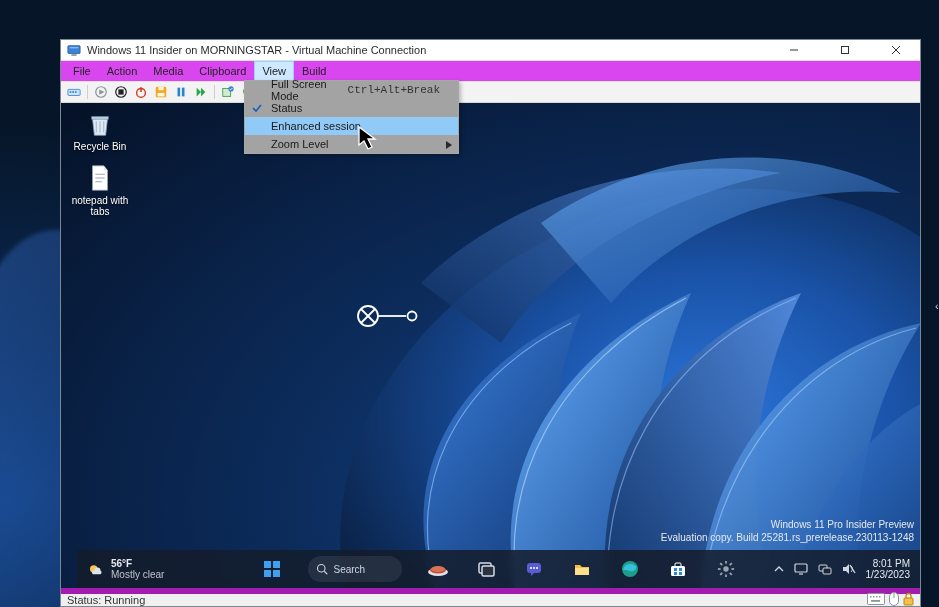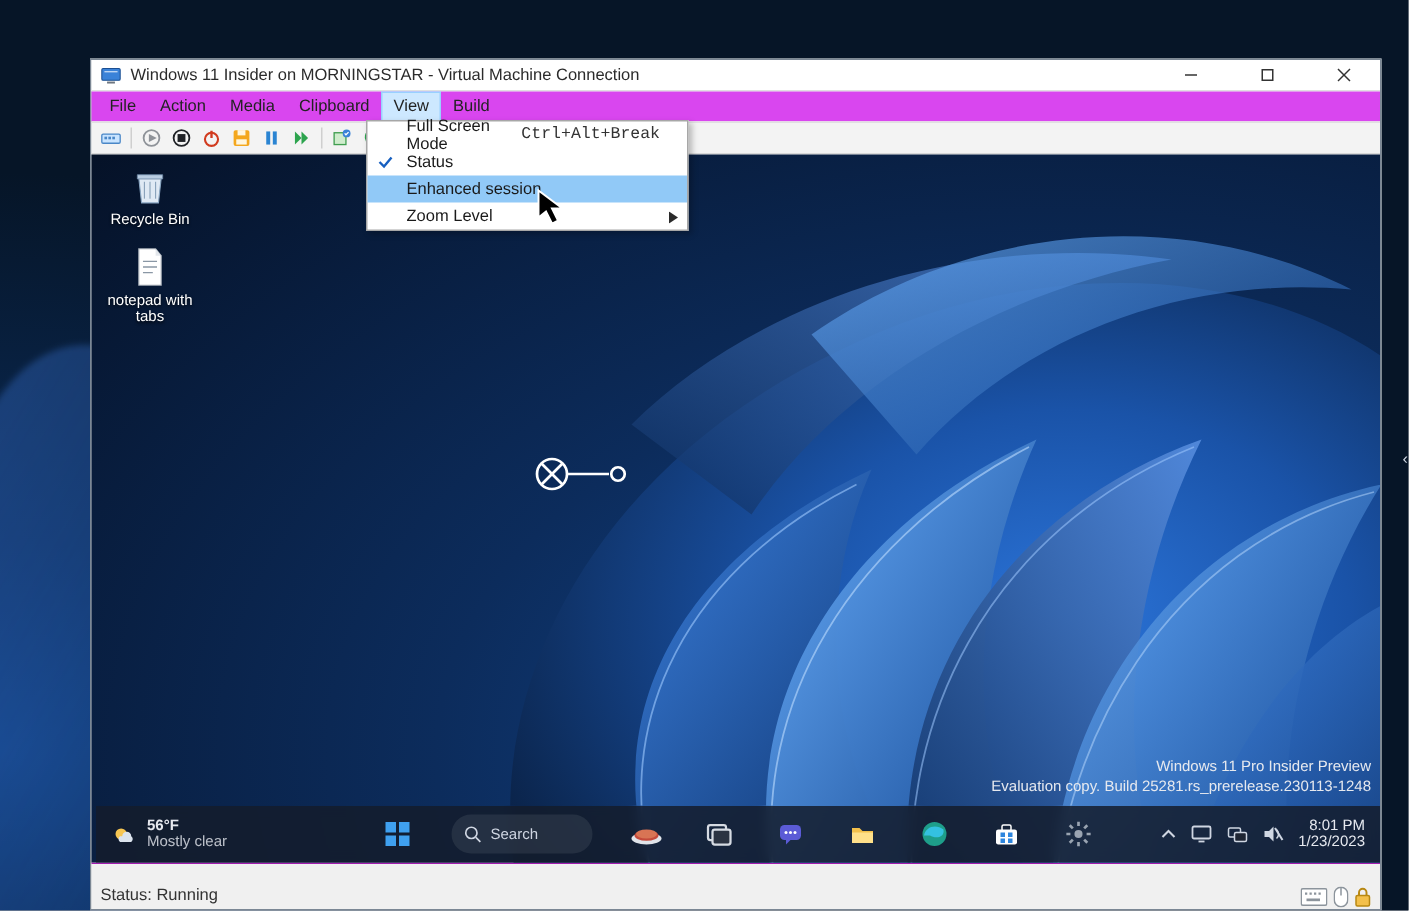--- a/index.html
+++ b/index.html
@@ -45,21 +45,21 @@
   
   .toolbar {
     height: 22px; background: #f3f3f3; border-top: 1px solid #e0e0e0; border-bottom: 1px solid #d8d8d8;
     display: flex; align-items: center; padding: 0 4px; gap: 2px;
   }
   .tbtn { width: 18px; height: 18px; display: flex; align-items: center; justify-content: center; border-radius: 2px; }
   .tsep { width: 1px; height: 14px; background: #cfcfcf; margin: 0 2px; }
 
   
   .dropdown {
-    position: absolute; left: 244px; top: 80px; width: 215px; background: #ffffff; border: 1px solid #a7a7a7;
+    position: absolute; left: 244px; top: 80px; width: 215px; background: #a3a3a3; border: 1px solid #a7a7a7;
     box-shadow: 2px 2px 4px rgba(0,0,0,0.25); font-size: 11px; color: #1a1a1a; z-index: 50;
   }
   .dd-row { display: flex; align-items: center; height: 18px; padding: 0 18px 0 26px; position: relative; }
   .dd-row.highlight { background: #91c9f7; }
   .dd-row .shortcut { margin-left: auto; color: #333; font-family: Liberation Mono, monospace; }
   .dd-check { position: absolute; left: 6px; top: 3px; width: 12px; height: 12px; }
   .dd-sub { position: absolute; right: 6px; top: 6px; }
 
   
   .guest-desktop {
@@ -77,38 +77,38 @@
   .cursor { position: absolute; z-index: 60; }
 
   
   .cam-ind { position: absolute; left: 295px; top: 198px; }
 
   
   .guest-watermark { position: absolute; right: 6px; bottom: 44px; text-align: right; color: #e6e9ef; font-size: 10px; line-height: 1.25; }
 
   
   .guest-taskbar {
-    position: absolute; left: 3px; right: 0; bottom: 0; height: 38px; background: rgba(20,28,44,0.85);
+    position: absolute; left: 16px; right: 0; bottom: 0; height: 38px; background: rgba(20,28,44,0.85);
     display: flex; align-items: center; color: #e6e9ef; font-size: 10px;
     backdrop-filter: blur(4px);
   }
   .wx { display: flex; align-items: center; gap: 6px; padding: 0 10px; }
   .tb-center { position: absolute; left: 50%; transform: translateX(-50%); display: flex; align-items: center; gap: 24px; }
   .tb-item { width: 24px; height: 24px; display: flex; align-items: center; justify-content: center; border-radius: 4px; }
   .searchbox {
     display: flex; align-items: center; gap: 6px; width: 94px; height: 26px; border-radius: 13px;
     background: rgba(255,255,255,0.08); padding: 0 8px; color: #cfd6e2;
   }
   .tray { margin-left: auto; display: flex; align-items: center; gap: 10px; padding: 0 10px; }
   .tray .time { text-align: right; line-height: 1.1; font-size: 10px; }
 
   
   .statusbar {
-    height: 18px; background: #f0f0f0; border-top: 1px solid #a21caf; display: flex; align-items: flex-start;
-    font-size: 11px; color: #333; padding: 15px 6px; gap: 8px;
+    height: 18px; background: #f0f0f0; border-top: 6px solid #a21caf; display: flex; align-items: flex-end;
+    font-size: 11px; color: #333; padding: 0 6px; gap: 8px;
   }
   .statusbar .right-icons { margin-left: auto; display: flex; align-items: center; gap: 4px; }
 
 </style>
 </head>
 <body>
 
 <div class="host-bg"></div>
 <div class="host-accent">‹</div>
 

